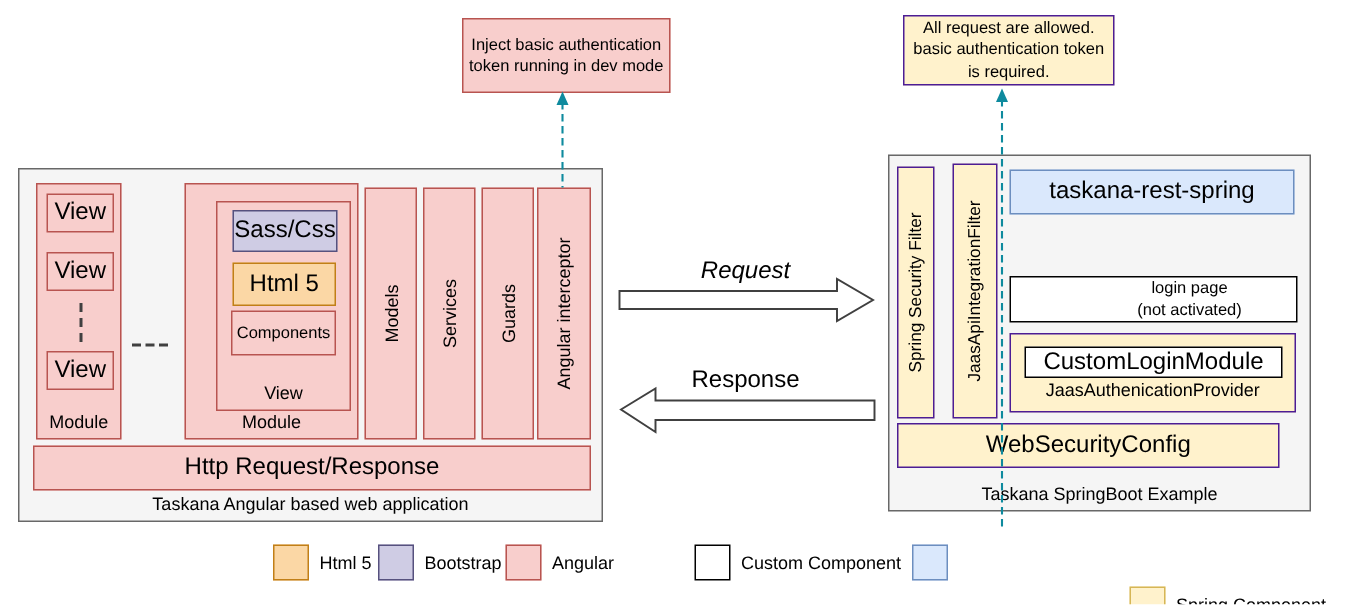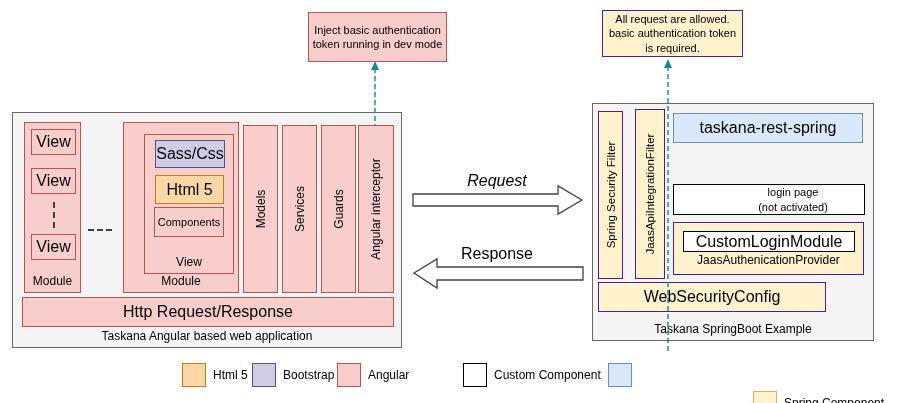--- a/index.html
+++ b/index.html
@@ -116,21 +116,21 @@
     <span>(not activated)</span>
   </div>
 
   <div class="abs yellow" style="left:673px;top:222px;width:191px;height:53px;">
     <div class="abs whitebox c t12" style="left:9px;top:8px;width:172px;height:21px;">
       <span>CustomLoginModule</span>
     </div>
     <div class="bottom-label" style="bottom:7px;">JaasAuthenicationProvider</div>
   </div>
 
-  <div class="abs yellow c t12" style="left:598px;top:282px;width:228px;height:30px;">
+  <div class="abs yellow c t12" style="left:598px;top:282px;width:255px;height:30px;">
     <span>WebSecurityConfig</span>
   </div>
 
   <div class="abs legend-item" style="left:182px;top:363px;">
     <span class="swatch" style="background: rgb(251, 215, 165); border-color: rgb(193, 127, 23);"></span>
     <span>Html 5</span>
   </div>
   <div class="abs legend-item" style="left:252px;top:363px;">
     <span class="swatch" style="background: rgb(207, 204, 228); border-color: rgb(86, 81, 126);"></span>
     <span>Bootstrap</span>

